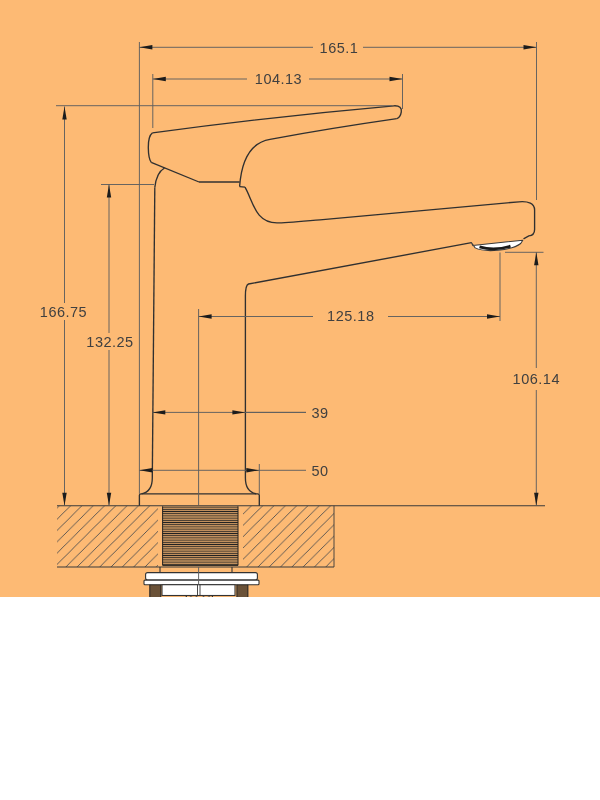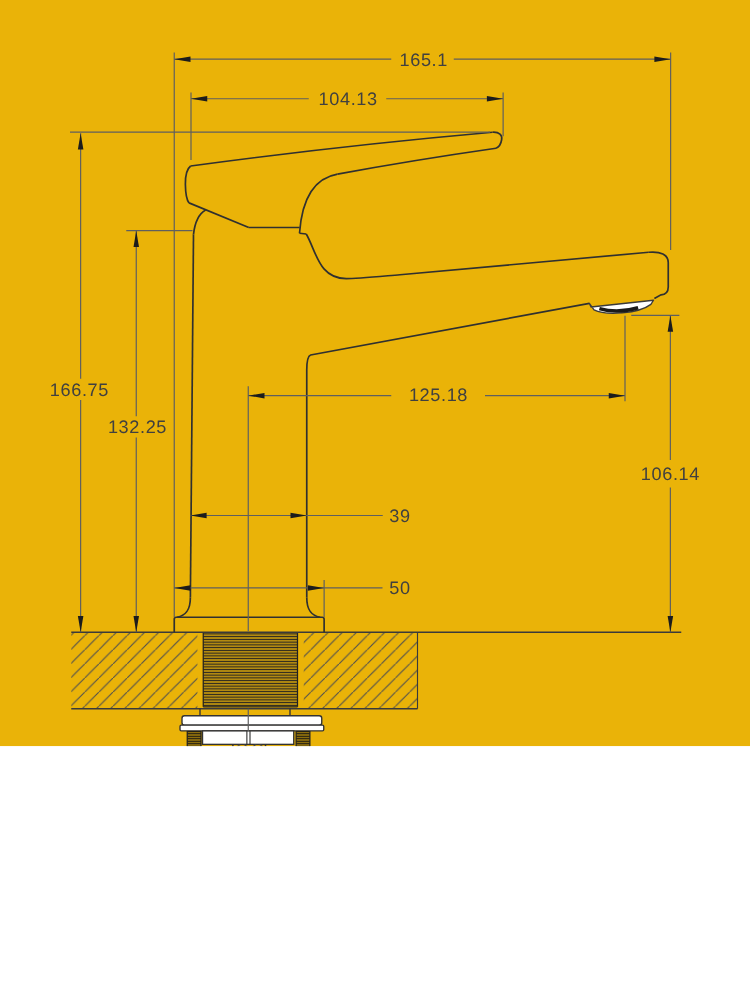--- a/index.html
+++ b/index.html
@@ -1,16 +1,16 @@
 <!DOCTYPE html>
 <html><head>
 <meta charset="utf-8">
 <style>
 html,body{margin:0;padding:0;background:#ffffff;}
-#page{width:600px;height:597px;position:relative;background:#eab308;overflow:hidden;}
+#page{width:600px;height:597px;position:relative;background:#fdba74;overflow:hidden;}
 text{font-family:"Liberation Sans",sans-serif;font-size:14.5px;fill:#404040;letter-spacing:0.5px;}
 </style>
 </head>
 <body>
 <div id="page">
 <svg width="600" height="800" viewBox="0 0 600 800">
 <defs>
 <pattern id="hatch" width="11.3" height="11.3" patternUnits="userSpaceOnUse">
   <path d="M-1 12.3 L12.3 -1" stroke="#4f4f4f" stroke-width="0.9" fill="none"></path>
 </pattern>

